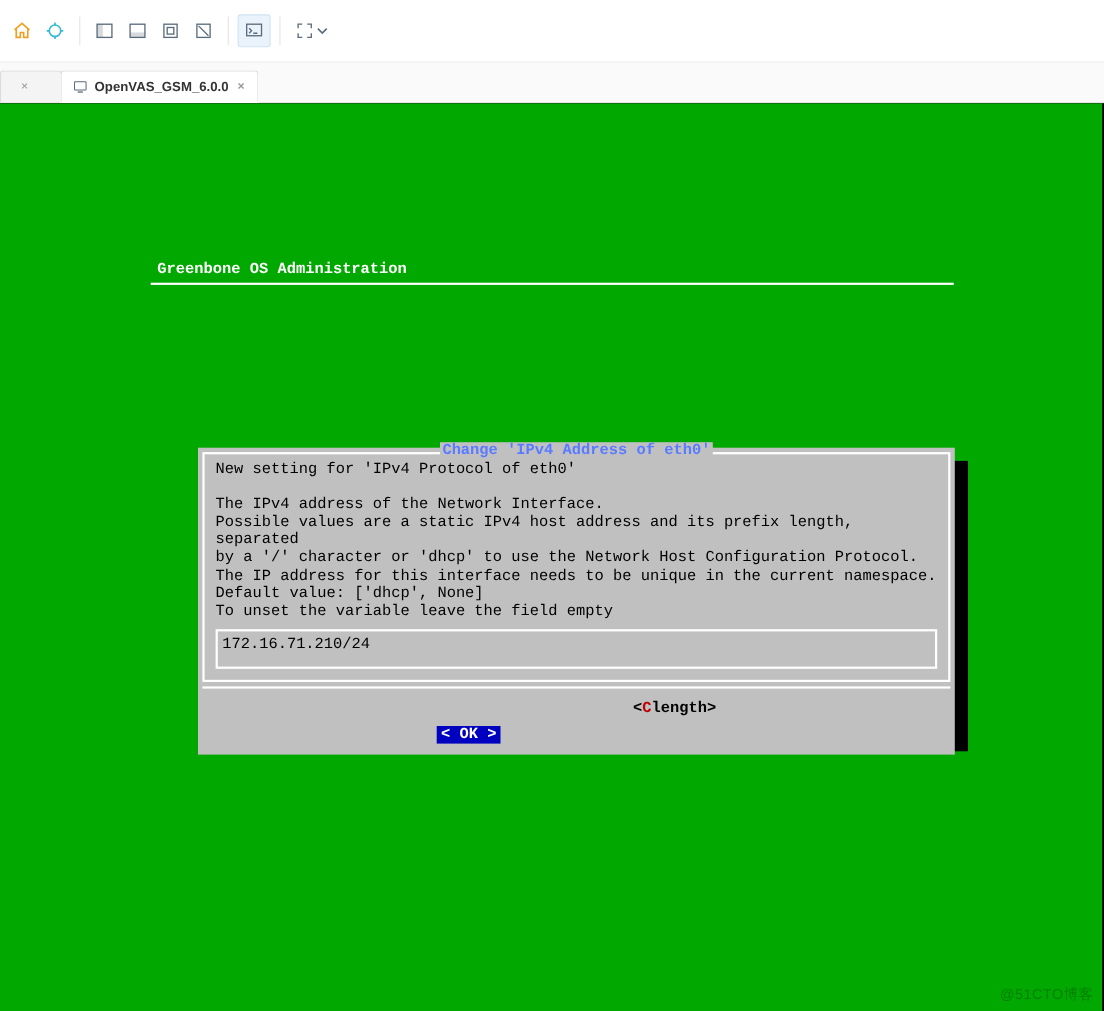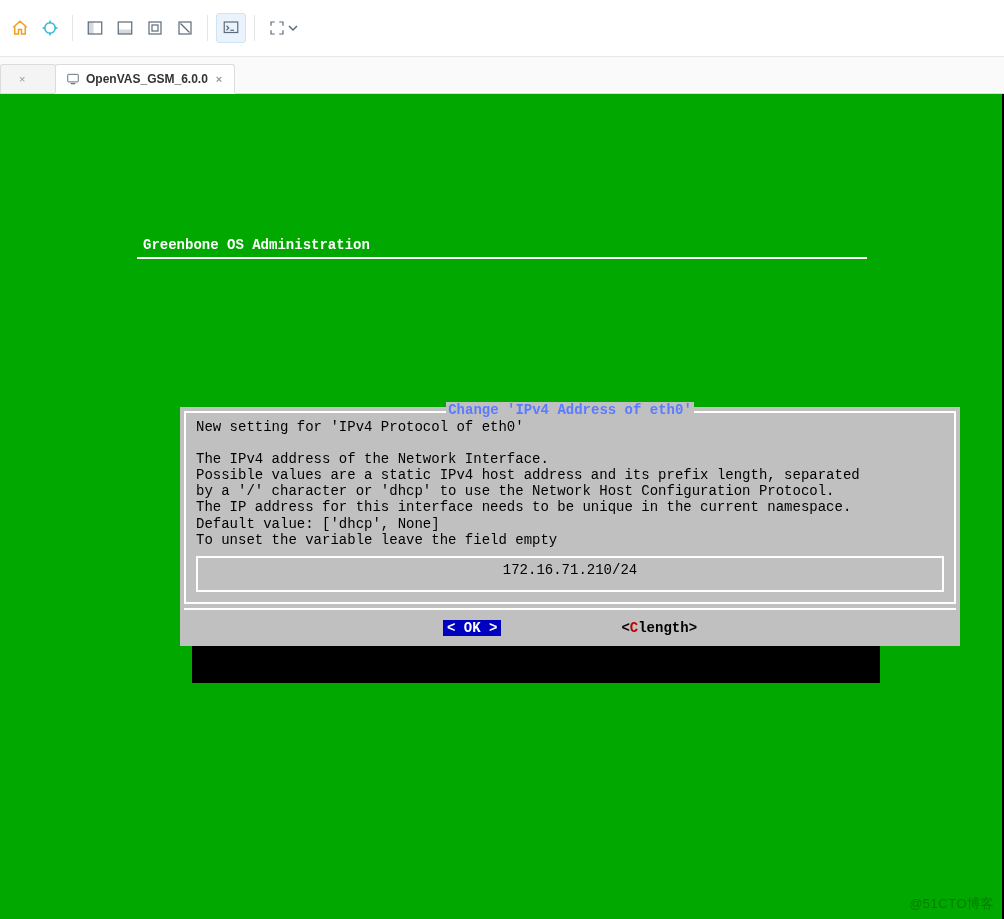--- a/index.html
+++ b/index.html
@@ -132,21 +132,21 @@
     left: 192px;
     top: 325px;
     width: 688px;
     height: 264px;
     background: #000;
   }
   .dlg {
     position: absolute;
     left: 180px;
     top: 313px;
-    width: 780px;
+    width: 688px;
     background: #c0c0c0;
     font-family: "Courier New", monospace;
     font-size: 14px;
     color: #000;
   }
   .dlg-border {
     margin: 4px;
     border: 2px solid #fff;
     position: relative;
     padding: 6px 10px 10px 10px;
@@ -169,40 +169,40 @@
     font-family: "Courier New", monospace;
   }
   .dlg-input {
     margin-top: 8px;
     border: 2px solid #fff;
     background: #c0c0c0;
     padding: 4px 4px 12px 4px;
     font-family: "Courier New", monospace;
     font-size: 14px;
     color: #000;
-    text-align: center;
   }
 
   .dlg-sep {
     margin: 4px;
     border-top: 2px solid #fff;
   }
   .dlg-buttons {
     display: flex;
     justify-content: center;
     gap: 120px;
     padding: 6px 0 10px 0;
     font-family: "Courier New", monospace;
     font-size: 14px;
     font-weight: bold;
   }
   .btn-ok {
     background: #0000c0;
     color: #fff;
     padding: 0 4px;
+    margin-top: 24px;
   }
   .btn-ok::before { content: "< "; color:#fff; }
   .btn-ok::after  { content: " >"; color:#fff; }
 
   .btn-cancel { color: #000; }
   .btn-cancel .hot { color: #c00000; }
 
   
   .watermark {
     position: absolute;

